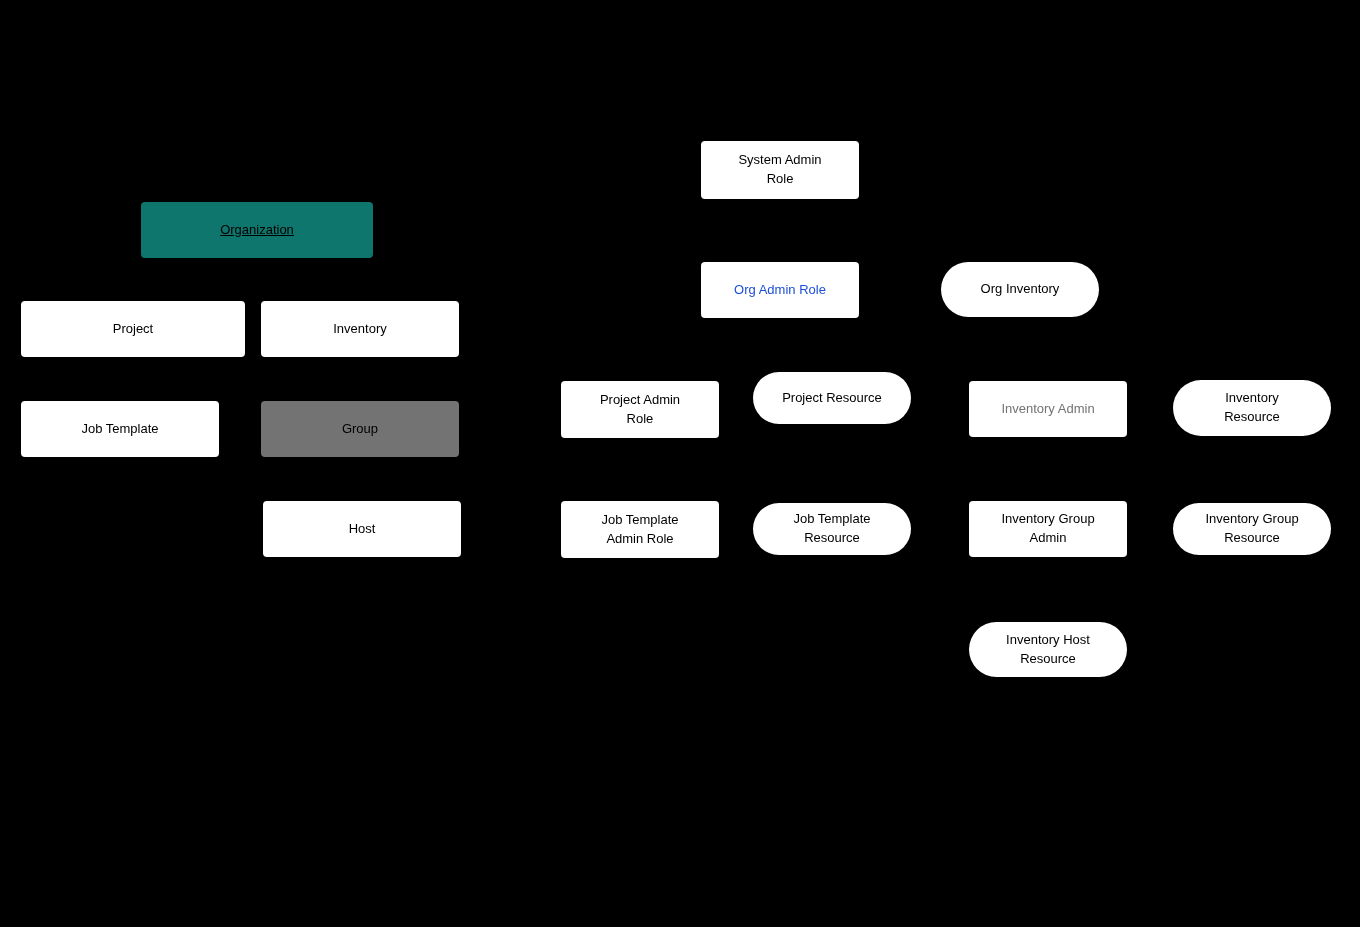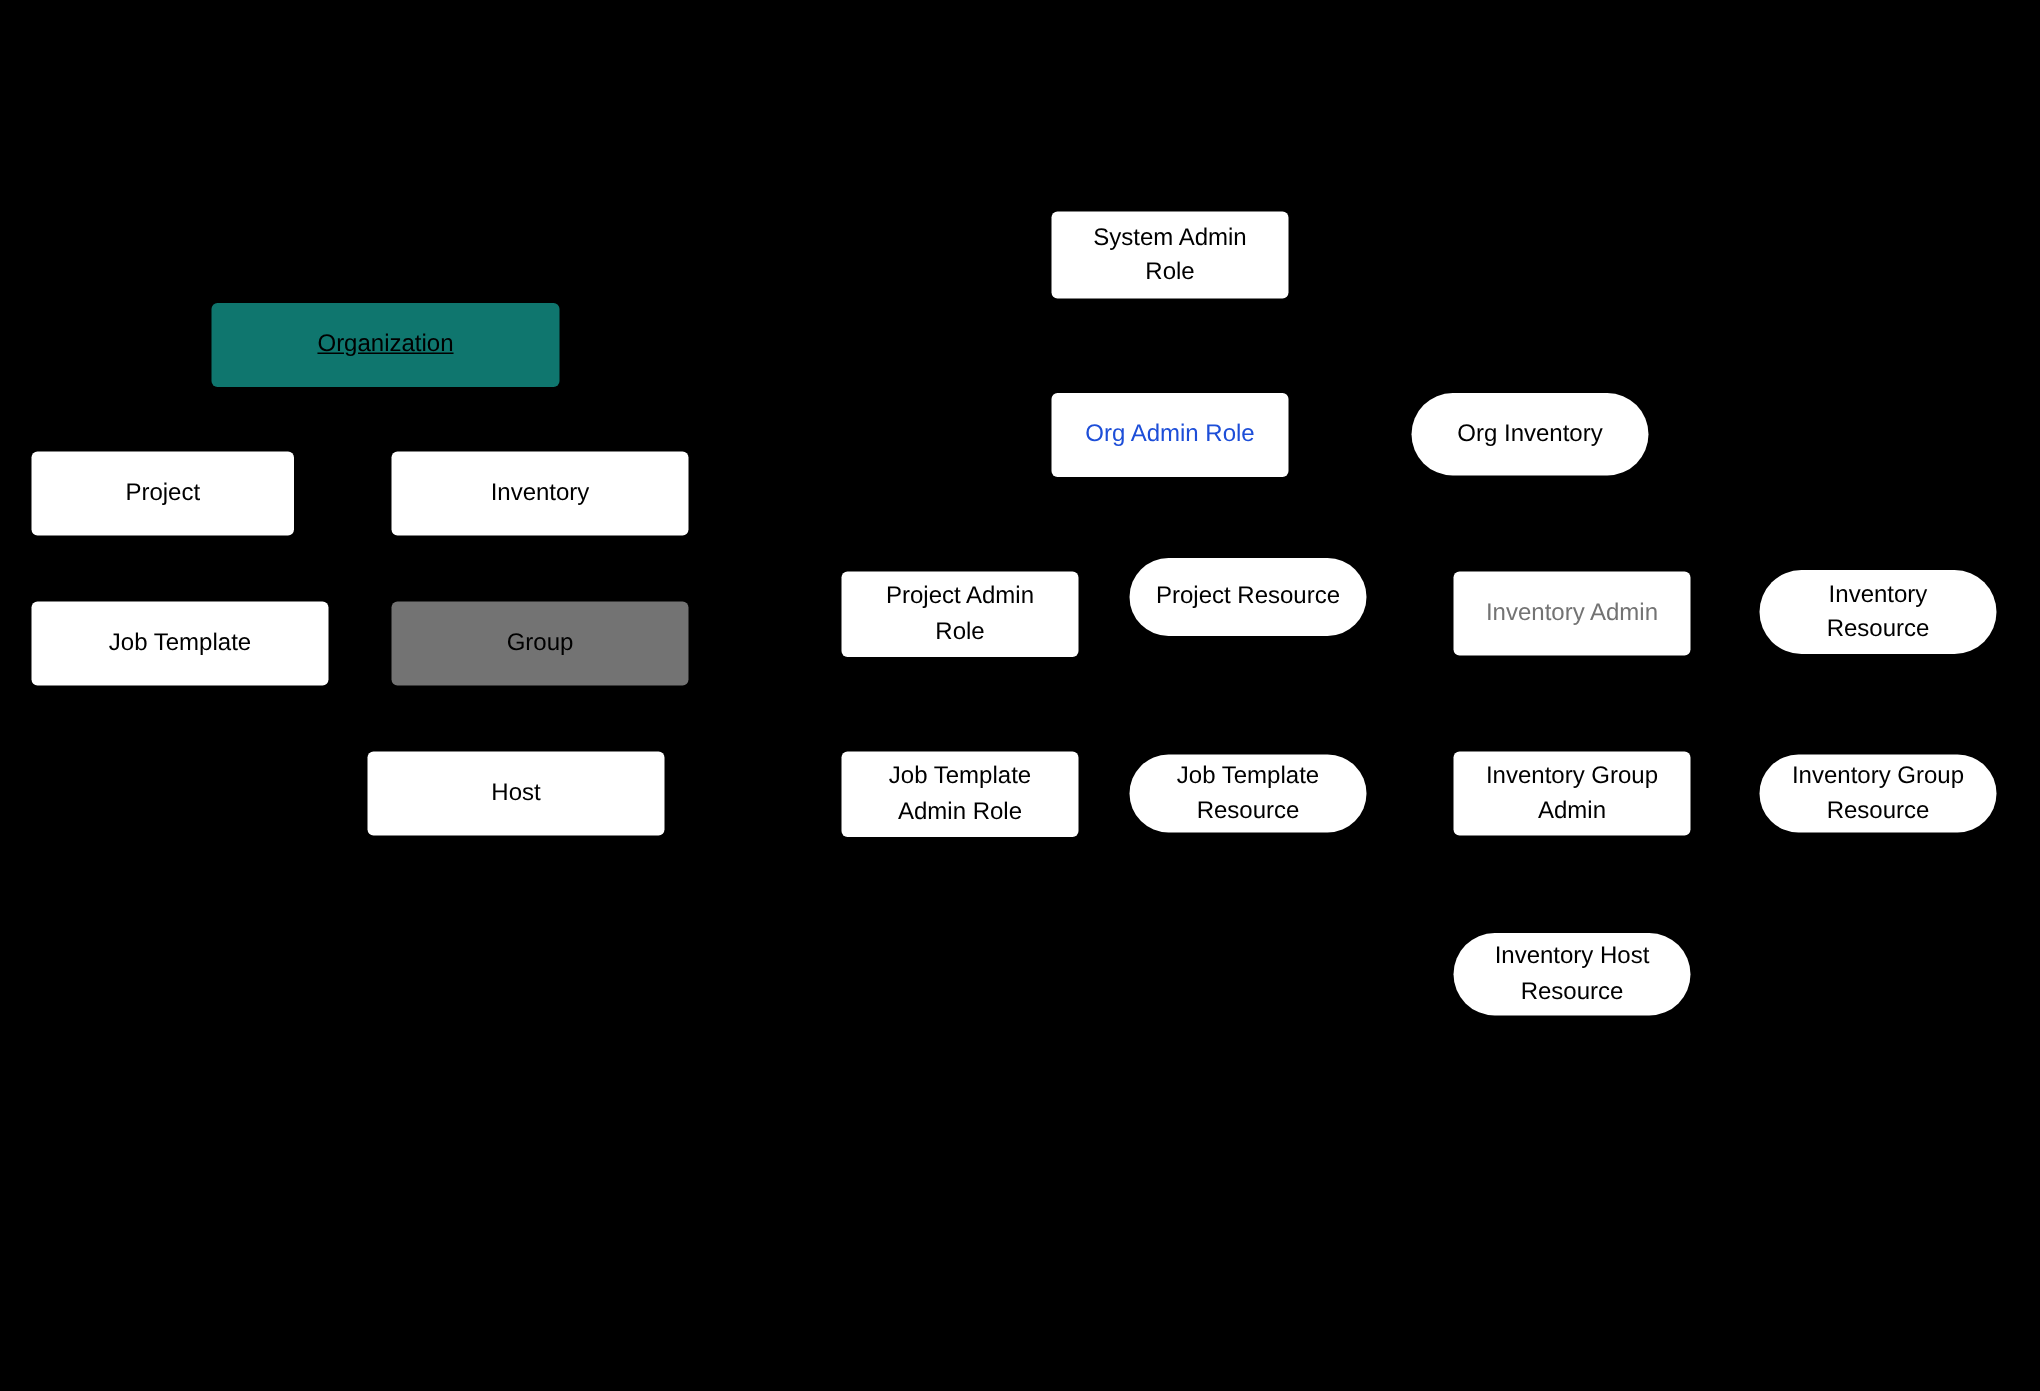--- a/index.html
+++ b/index.html
@@ -18,21 +18,21 @@
     left: 0; top: 0;
     width: 1360px;
     height: 927px;
   }
   .node {
     position: absolute;
     display: flex;
     align-items: center;
     justify-content: center;
     text-align: center;
-    font-size: 16px;
+    font-size: 13px;
     line-height: 1.45;
     box-sizing: border-box;
     padding: 4px 8px;
   }
   .rect {
     border-radius: 4px;
   }
   .pill {
     border-radius: 28px;
   }
@@ -42,37 +42,37 @@
 </style>
 </head>
 <body style="background: rgb(0, 0, 0);">
 
 <div id="canvas">
 
   <div class="node rect" style="left: 141px; top: 202px; width: 232px; height: 56px; background: #0f766e; color: rgb(0, 0, 0); text-decoration: underline;">
     <span class="label">Organization</span>
   </div>
 
-  <div class="node rect" style="left: 21px; top: 301px; width: 175px; height: 56px; background: rgb(255, 255, 255); color: rgb(0, 0, 0);">
+  <div class="node rect" style="left: 21px; top: 301px; width: 224px; height: 56px; background: rgb(255, 255, 255); color: rgb(0, 0, 0);">
     <span class="label">Project</span>
   </div>
 
   <div class="node rect" style="left: 261px; top: 301px; width: 198px; height: 56px; background: rgb(255, 255, 255); color: rgb(0, 0, 0);">
     <span class="label">Inventory</span>
   </div>
 
   <div class="node rect" style="left: 21px; top: 401px; width: 198px; height: 56px; background: rgb(255, 255, 255); color: rgb(0, 0, 0);">
     <span class="label">Job Template</span>
   </div>
 
   <div class="node rect" style="left: 261px; top: 401px; width: 198px; height: 56px; background: #737373; color: rgb(0, 0, 0);">
     <span class="label">Group</span>
   </div>
 
-  <div class="node rect" style="left: 245px; top: 501px; width: 198px; height: 56px; background: rgb(255, 255, 255); color: rgb(0, 0, 0);">
+  <div class="node rect" style="left: 263px; top: 501px; width: 198px; height: 56px; background: rgb(255, 255, 255); color: rgb(0, 0, 0);">
     <span class="label">Host</span>
   </div>
 
   <div class="node rect" style="left: 701px; top: 141px; width: 158px; height: 58px; background: rgb(255, 255, 255); color: rgb(0, 0, 0);">
     <span class="label">System Admin
 Role</span>
   </div>
 
   <div class="node rect" style="left: 701px; top: 262px; width: 158px; height: 56px; background: rgb(255, 255, 255); color: #1d4ed8;">
     <span class="label">Org Admin Role</span>

